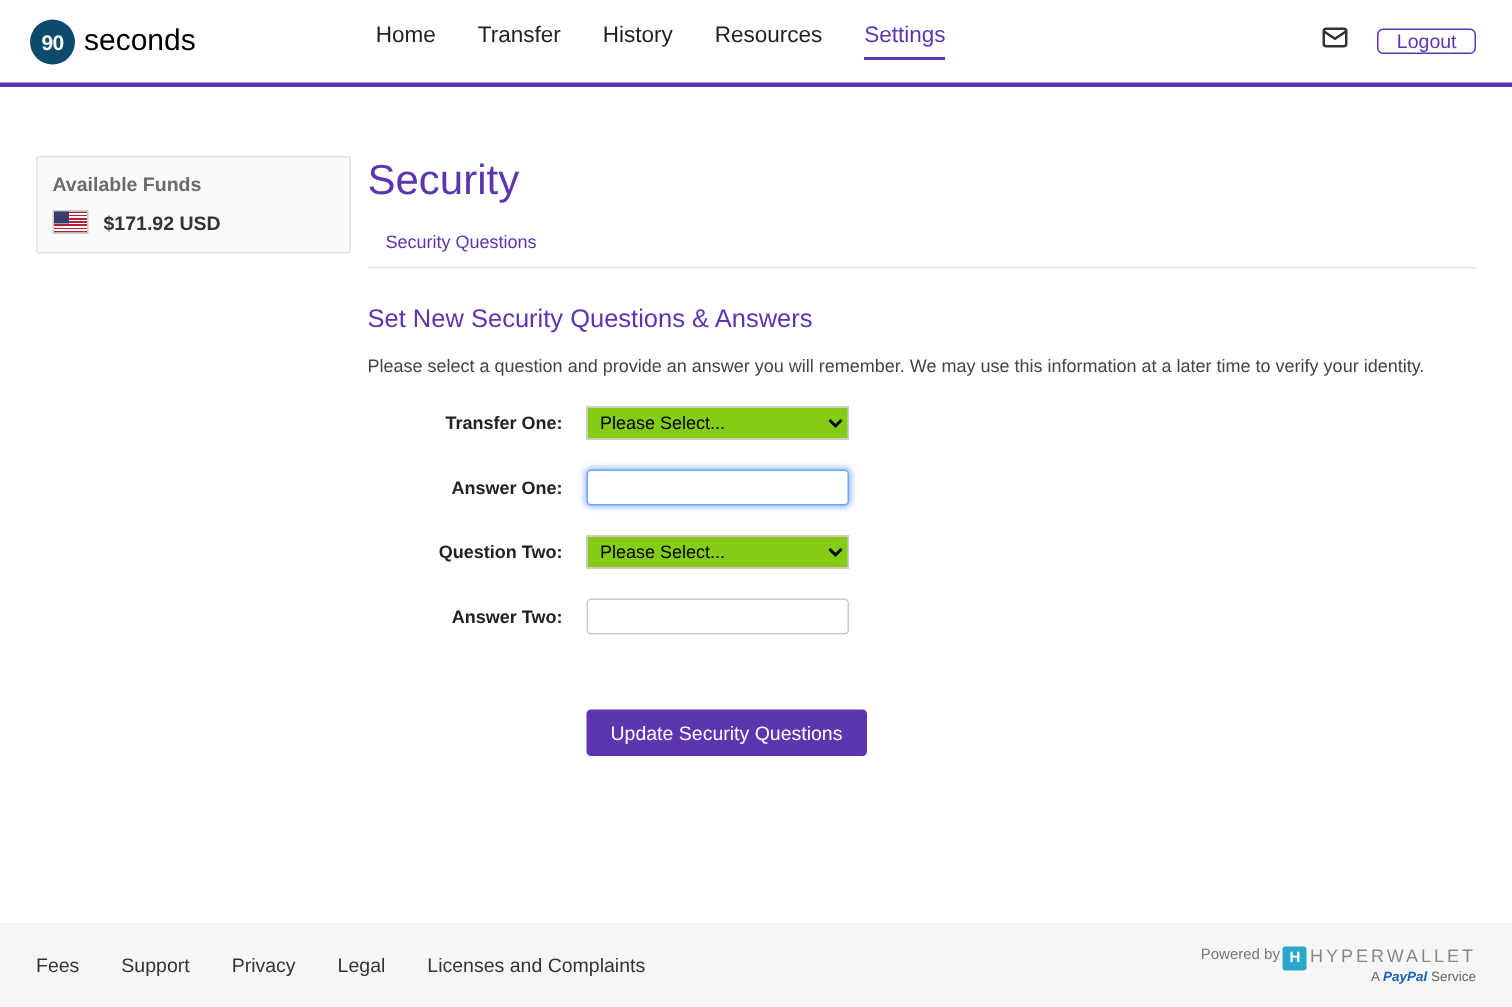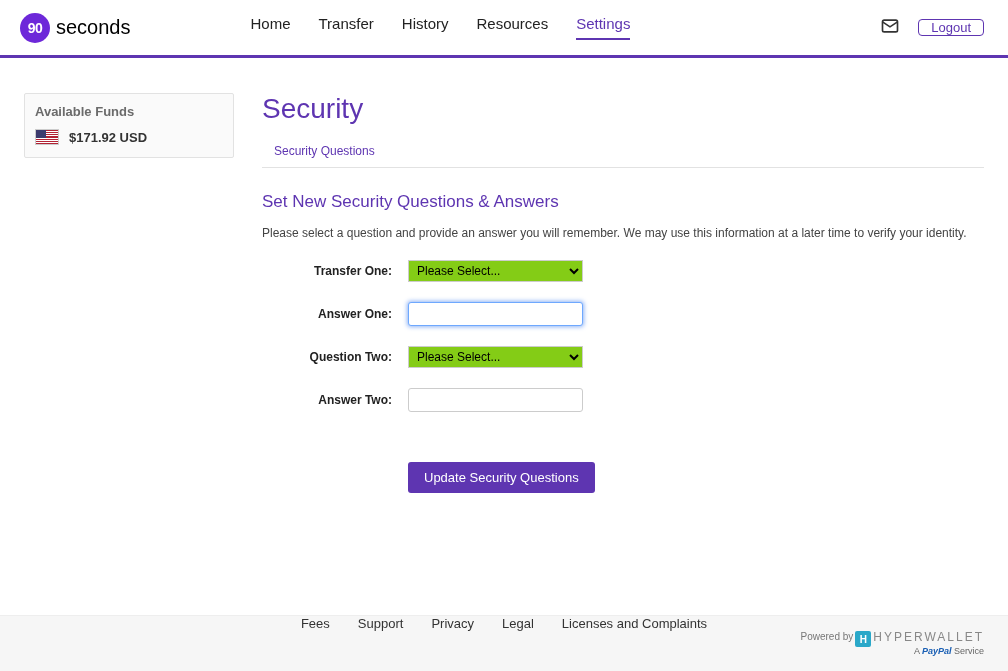--- a/index.html
+++ b/index.html
@@ -18,21 +18,21 @@
   }
   .logo {
     display: flex;
     align-items: center;
     gap: 6px;
   }
   .logo-mark {
     width: 30px;
     height: 30px;
     border-radius: 50%;
-    background: #6d28d9;
+    background: #0c4a6e;
     color: #fff;
     font-weight: 700;
     font-size: 14px;
     display: flex;
     align-items: center;
     justify-content: center;
     letter-spacing: -0.5px;
   }
   .logo-text {
     font-size: 20px;
@@ -70,22 +70,22 @@
     font-size: 13px;
     cursor: pointer;
   }
   .underbar {
     height: 2px;
     background: #5e35b1;
     width: 100%;
   }
   .content {
     display: flex;
-    padding: 35px 24px 80px 24px;
-    gap: 28px;
+    padding: 46px 24px 80px 24px;
+    gap: 11px;
   }
   .sidebar {
     width: 210px;
     flex-shrink: 0;
   }
   .funds-card {
     border: 1px solid #e2e2e2;
     background: #fafafa;
     border-radius: 2px;
     padding: 10px 10px 12px 10px;
@@ -210,21 +210,20 @@
     bottom: 0;
     left: 0;
     width: 1008px;
     height: 56px;
     background: #f6f6f6;
     border-top: 1px solid #eee;
     display: flex;
     align-items: center;
     padding: 0 24px;
     font-size: 13px;
-    flex-direction: column;
   }
   .footer-links {
     display: flex;
     gap: 28px;
   }
   .footer-links a {
     color: #333;
     text-decoration: none;
   }
   .footer-right {

